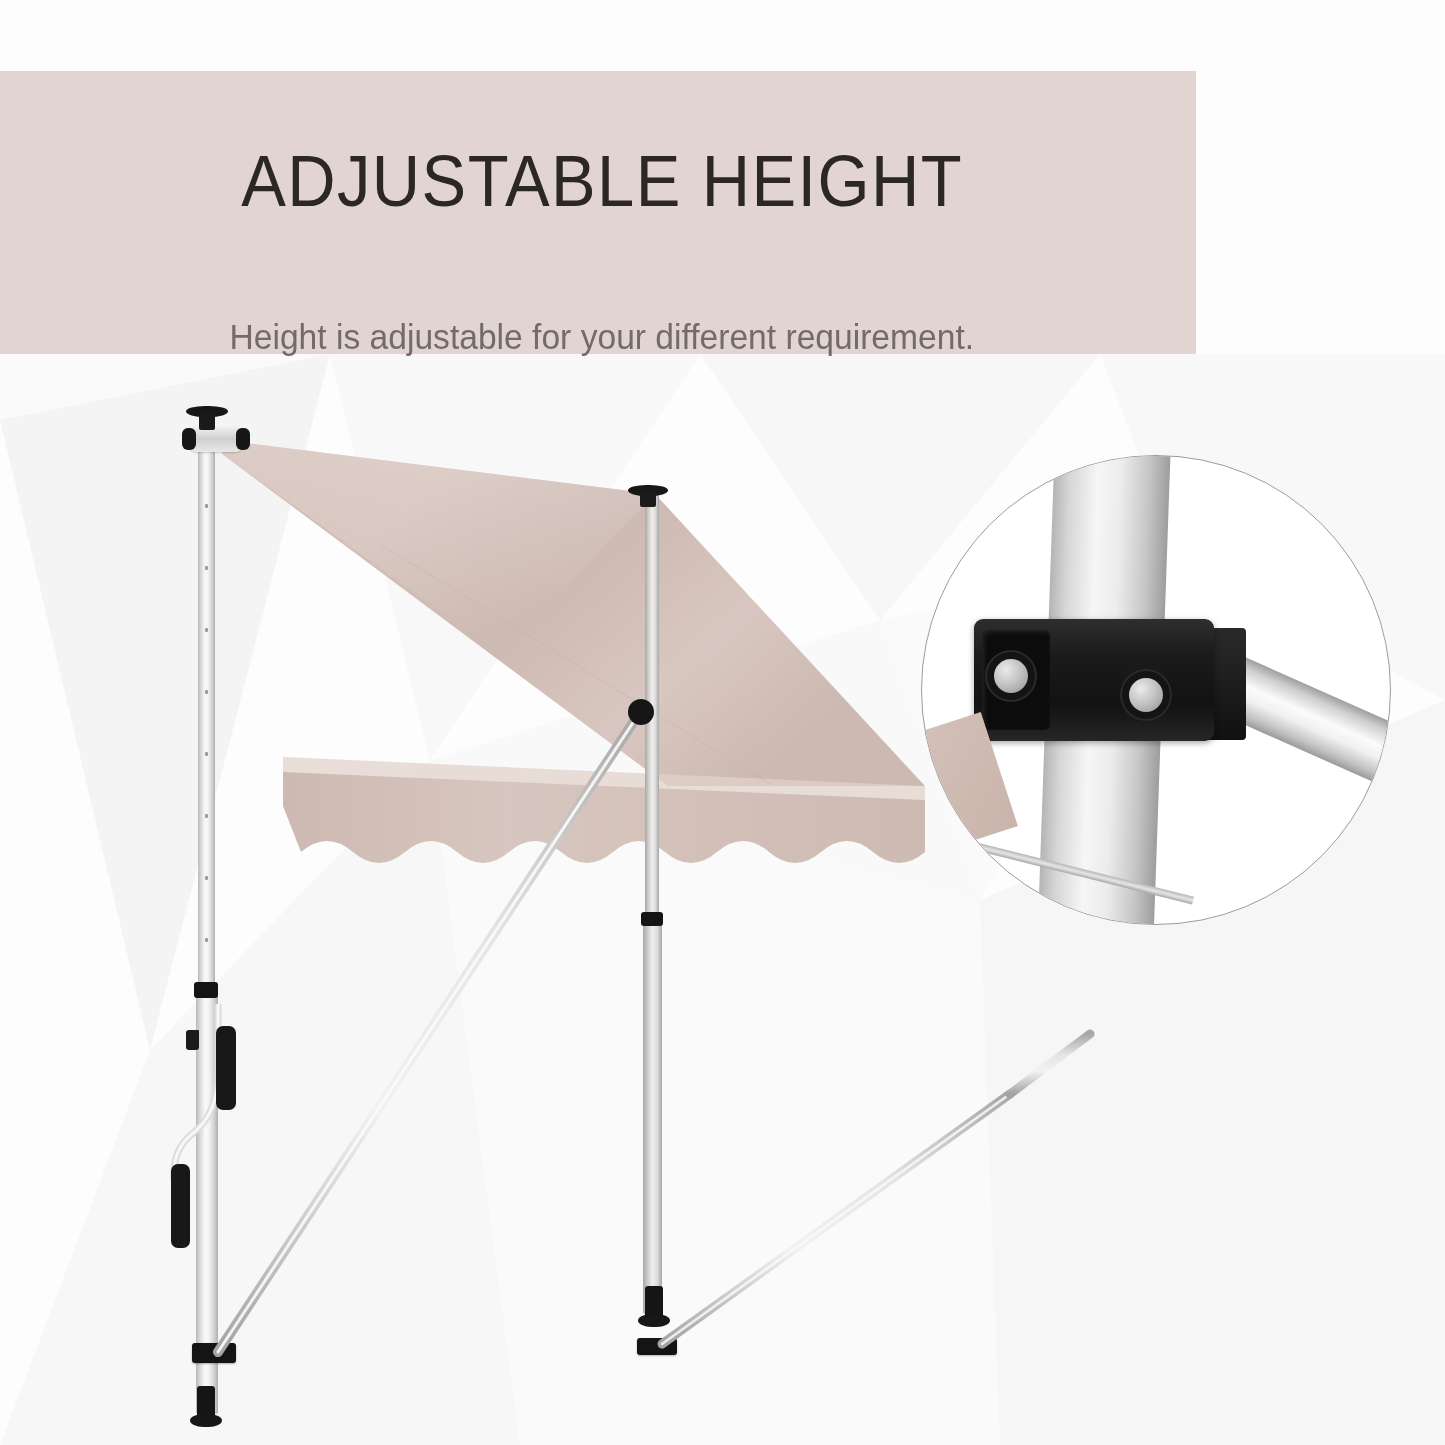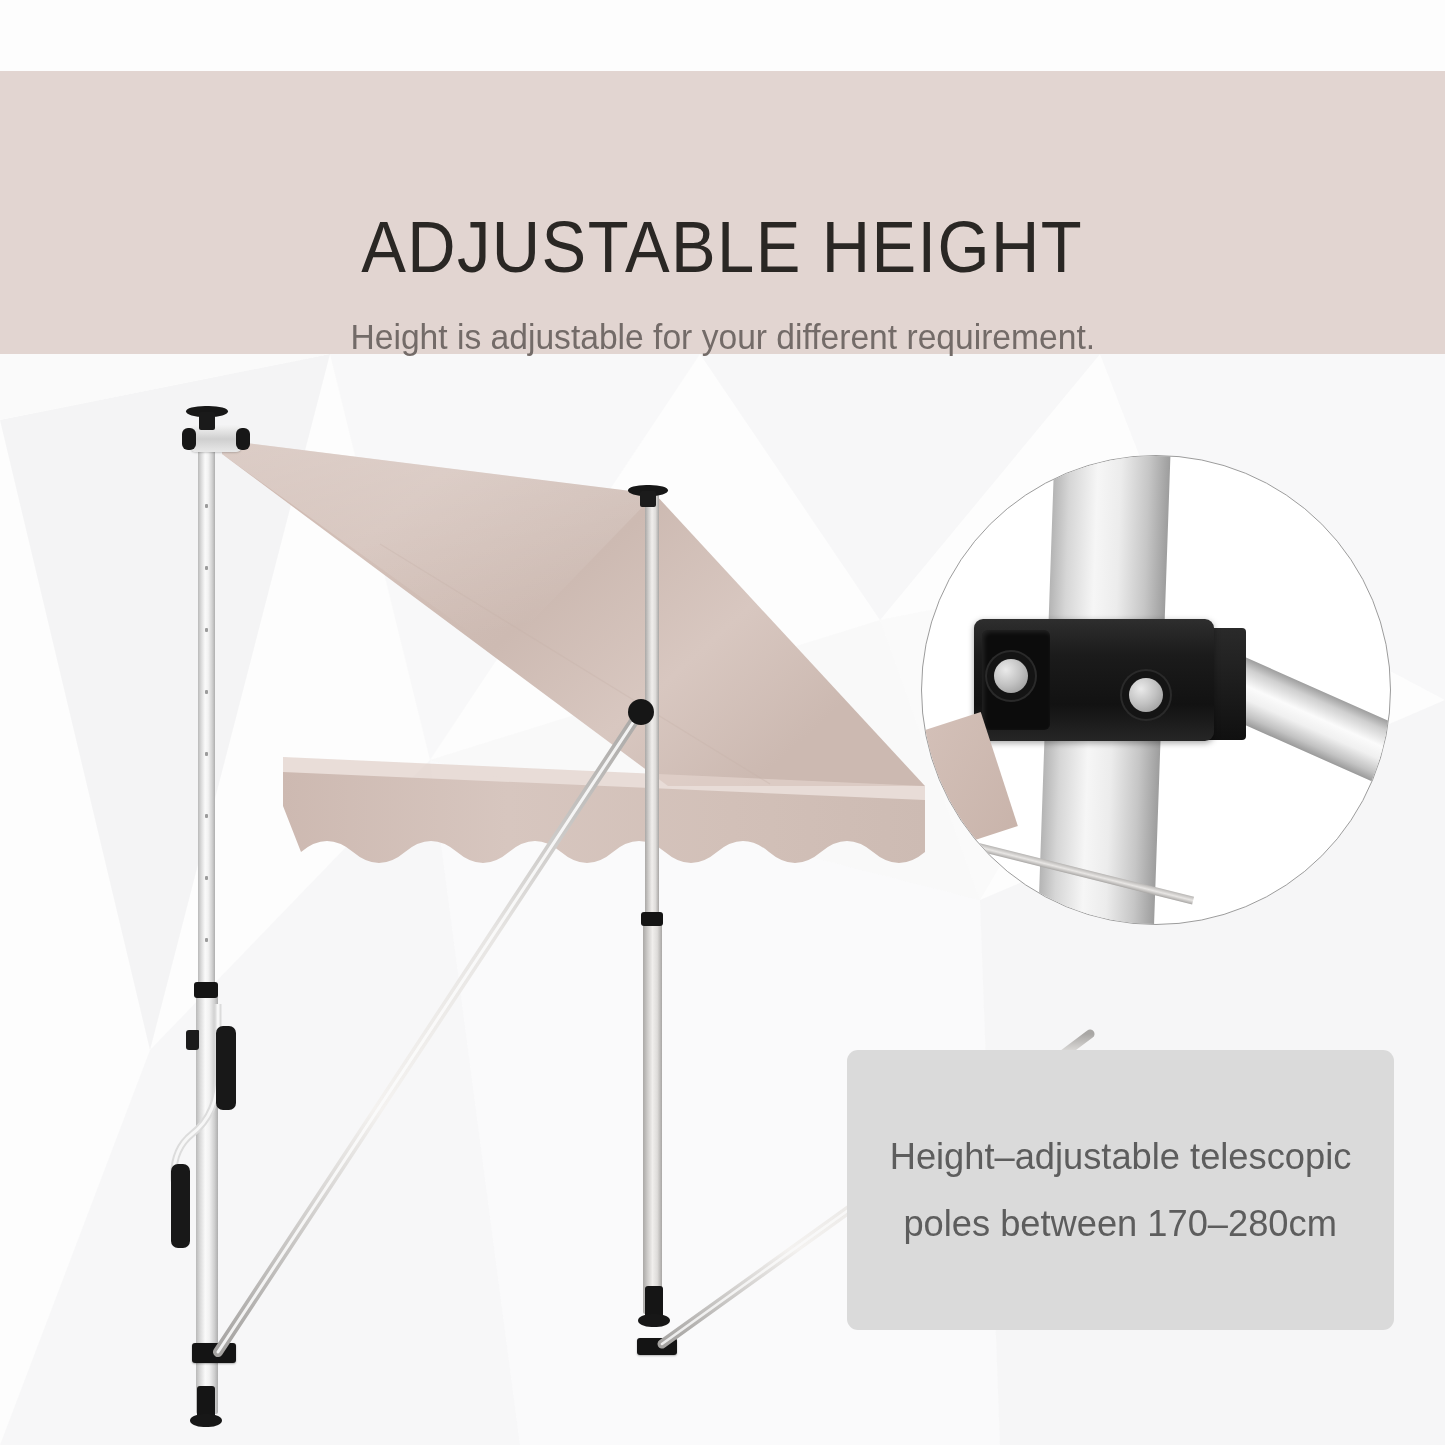--- a/index.html
+++ b/index.html
@@ -25,27 +25,28 @@
   .facet {
     position: absolute;
     pointer-events: none;
   }
 
   
   .banner {
     position: absolute;
     left: 0;
     top: 71px;
-    width: 1445px;
+    width: 1188px;
     height: 283px;
     background: #e2d5d1;
     display: flex;
     flex-direction: column;
     align-items: center;
-    justify-content: flex-end;
+    justify-content: space-between;
+    padding-left: 8px;
   }
   .banner-title {
     margin-top: 74px;
     font-size: 72px;
     line-height: 1;
     letter-spacing: 1.5px;
     color: #2a2724;
     font-weight: 400;
     transform: scaleX(0.93);
     white-space: nowrap;
@@ -415,19 +416,15 @@
       <div class="dc-bracket-rt"></div>
       <div class="dc-bracket">
         <div class="dc-bracket-inner"></div>
       </div>
       <div class="dc-bolt b1"></div>
       <div class="dc-bolt b2"></div>
       <div class="dc-canopy-bit"></div>
       <div class="dc-thinbar"></div>
     </div>
 
-    <div class="caption" style="left:847px; top:696px;">
-      <div class="caption-line l1">Height–adjustable telescopic</div>
-      <div class="caption-line l2">poles between 170–280cm</div>
-    </div>
 
   </div>
 </div>
 
 </body></html>

